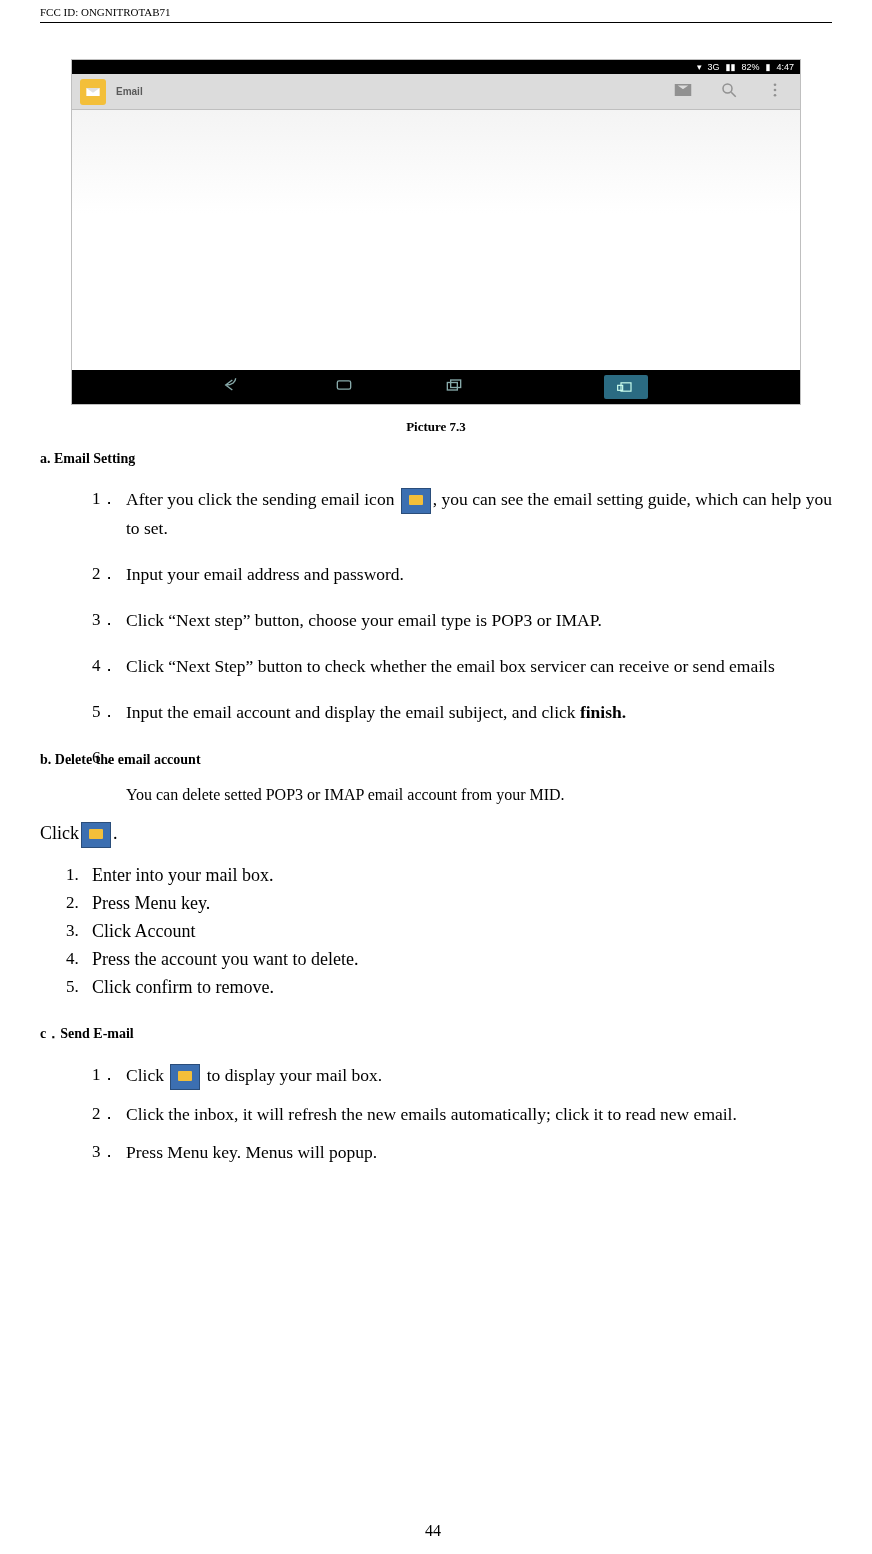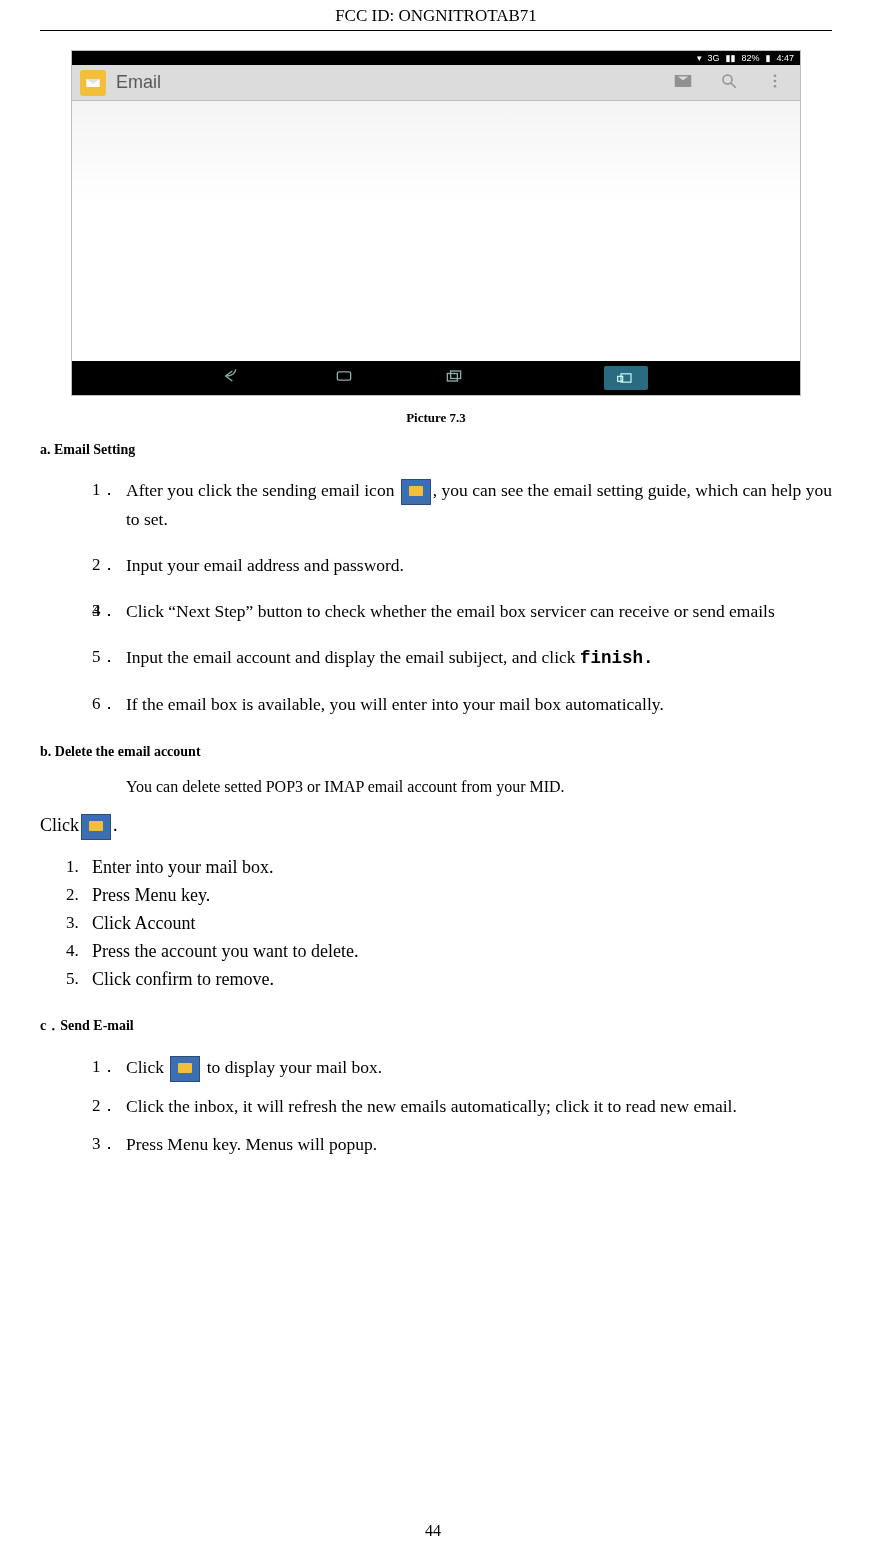--- a/index.html
+++ b/index.html
@@ -6,26 +6,26 @@
   html, body { background: #fff; }
   body {
     font-family: "Times New Roman", Times, serif;
     color: #000;
     width: 872px;
     min-height: 1554px;
     position: relative;
     padding: 0 40px;
   }
   .header {
-    text-align: center;
-    font-size: 17px;
+    text-align: left;
+    font-size: 11px;
     padding-top: 6px;
     padding-bottom: 4px;
     border-bottom: 1.5px solid #000;
-    margin-bottom: 19px;
+    margin-bottom: 36px;
   }
   .screenshot-wrap {
     width: 730px;
     margin: 0 auto 14px auto;
   }
   .screenshot {
     width: 730px;
     height: 346px;
     border: 1px solid #bfbfbf;
     background: #eaeaea;
@@ -57,22 +57,23 @@
   .app-icon {
     width: 26px; height: 26px;
     background: #f3bf3a;
     border-radius: 3px;
     display:flex; align-items:center; justify-content:center;
   }
   .app-icon svg { width:16px; height:16px; }
   .appbar-title {
     flex: 1;
     font-family: Arial, sans-serif;
-    font-size: 18px;
+    font-size: 10px;
     color: #5a5a5a;
+    font-weight: bold;
   }
   .appbar-actions { display:flex; gap:28px; padding-right:8px;}
   .appbar-actions svg { width:18px; height:18px; opacity:.55; }
   .content-blank {
     flex: 1;
     background: linear-gradient(#f4f4f4, #ffffff 40%);
   }
   .navbar {
     height: 34px;
     background: #000;
@@ -142,21 +143,21 @@
   ol.tight { list-style:none; padding-left:52px; }
   ol.tight > li {
     font-size: 18px;
     line-height: 1.55;
     position: relative;
   }
   ol.tight > li .num {
     position:absolute; left:-26px; font-size:17px;
   }
   .zh { font-family: "SimSun","Songti SC",serif; }
-  .bold { font-weight: bold; font-family: Liberation Mono, monospace; }
+  .bold { font-weight: bold; }
   .page-num {
     position: absolute;
     bottom: 14px;
     left: 0; right: 6px;
     text-align: center;
     font-size: 16px;
   }
   .sec-c ol.wide > li { margin-bottom: 10px; }
 </style>
 </head>
@@ -232,32 +233,32 @@
     <span class="num">1．</span>
     <span>After you click the sending email icon </span>
     <span class="inline-icon"></span><span>, you can see the email setting guide, which can help you to set.</span>
   </li>
   <li>
     <span class="num">2．</span>
     <span>Input your email address and password.</span>
   </li>
   <li>
     <span class="num">3．</span>
+    <span>Click “Next step” button, choose your email type is POP3 or IMAP.</span>
   </li>
   <li>
     <span class="num">4．</span>
     <span>Click “Next Step” button to check whether the email box servicer can receive or send emails</span>
   </li>
   <li>
     <span class="num">5．</span>
     <span>Input the email account and display the email subiject, and click </span><span class="bold">finish.</span>
   </li>
   <li>
     <span class="num">6．</span>
-    <span>If the email box is available, you will enter into your mail box automatically.</span>
   </li>
 </ol>
 
 <div class="section-head" style="margin-top:26px;">b. Delete the email account</div>
 <div class="delete-intro">You can delete setted POP3 or IMAP email account from your MID.</div>
 <div class="click-line">
   <span>Click</span><span class="inline-icon"></span><span>.</span>
 </div>
 <ol class="tight">
   <li><span class="num">1.</span><span>Enter into your mail box.</span></li>

